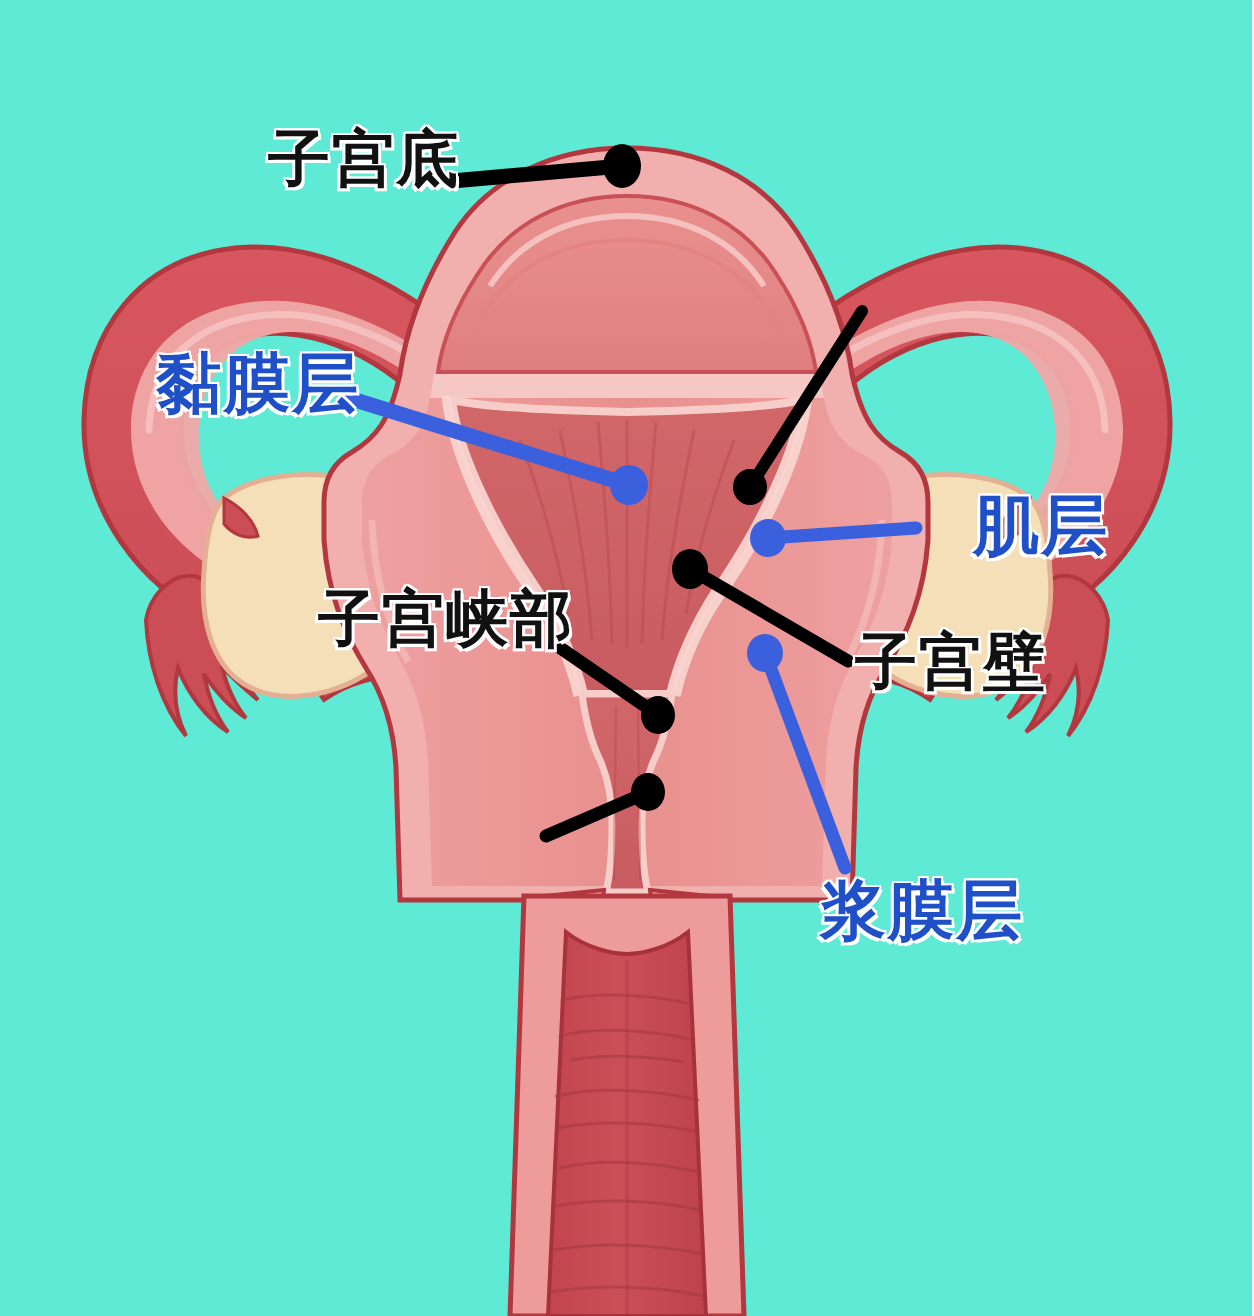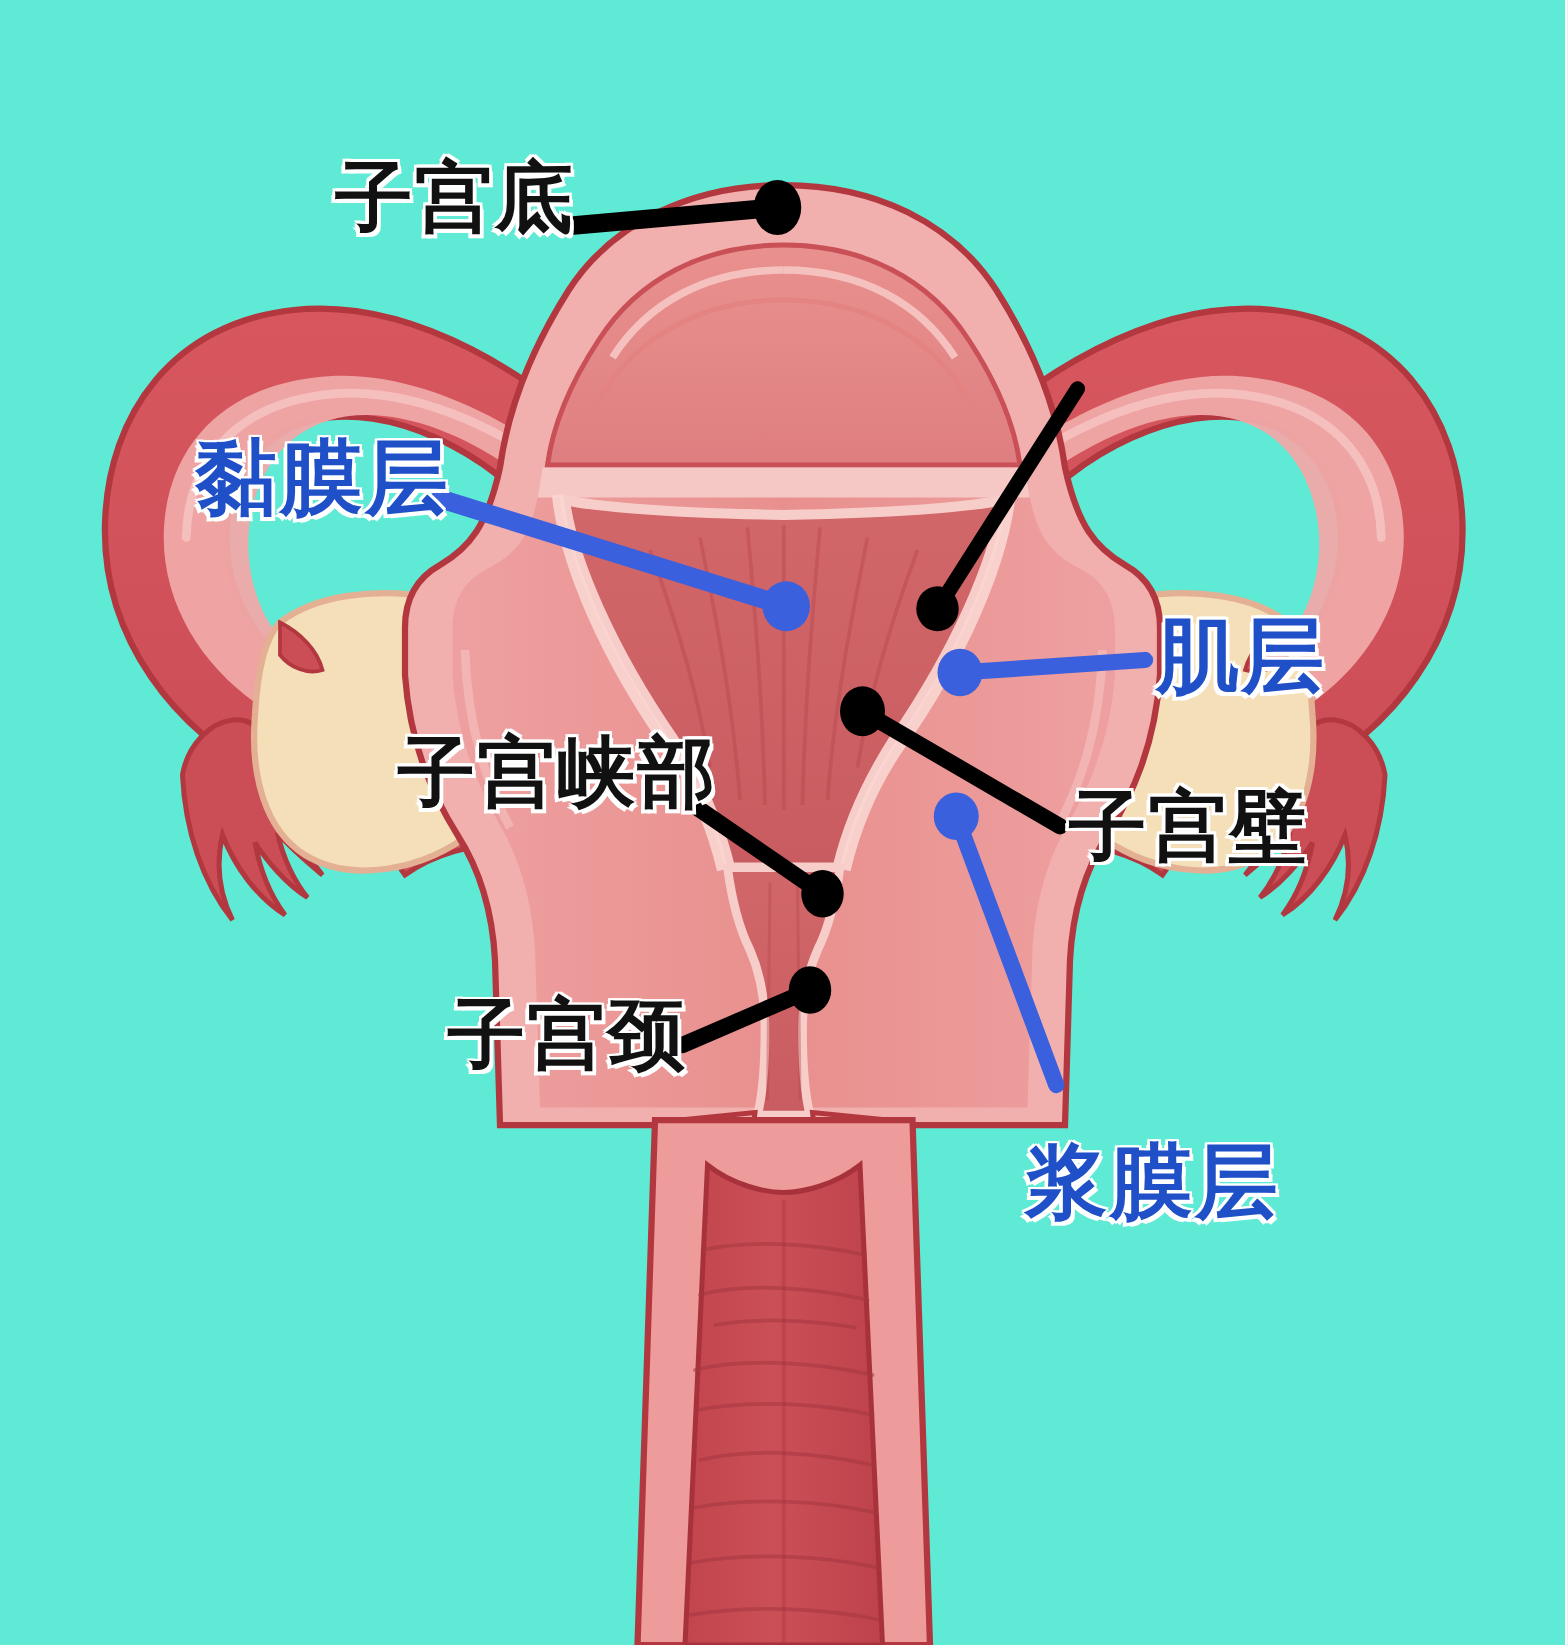--- a/index.html
+++ b/index.html
@@ -359,23 +359,22 @@
       <line x1="845" y1="868" x2="765" y2="653" stroke="#3A60DE" stroke-width="13" stroke-linecap="round"></line>
       <ellipse cx="765" cy="653" rx="18" ry="19" fill="#3A60DE"></ellipse>
     </g>
   </svg>
 
   <div class="lbl lbl-black" style="left:268px; top:128px;">子宫底</div>
 
 
   <div class="lbl lbl-blue" style="left:156px; top:351px;">黏膜层</div>
 
-  <div class="lbl lbl-blue" style="left:925px; top:493px;">肌层</div>
+  <div class="lbl lbl-blue" style="left:925px; top:493px;padding-left:48px;">肌层</div>
 
   <div class="lbl lbl-black" style="left:318px; top:588px;">子宫峡部</div>
 
   <div class="lbl lbl-black" style="left:855px; top:631px;">子宫壁</div>
 
-  <div class="lbl lbl-black" style="left:358px; top:798px;">子宫颈</div>
-
-  <div class="lbl lbl-blue" style="left:820px; top:878px;margin-top:36px;">浆膜层</div>
+
+  <div class="lbl lbl-blue" style="left:820px; top:878px;">浆膜层</div>
 
 </div>
 
 </body></html>

